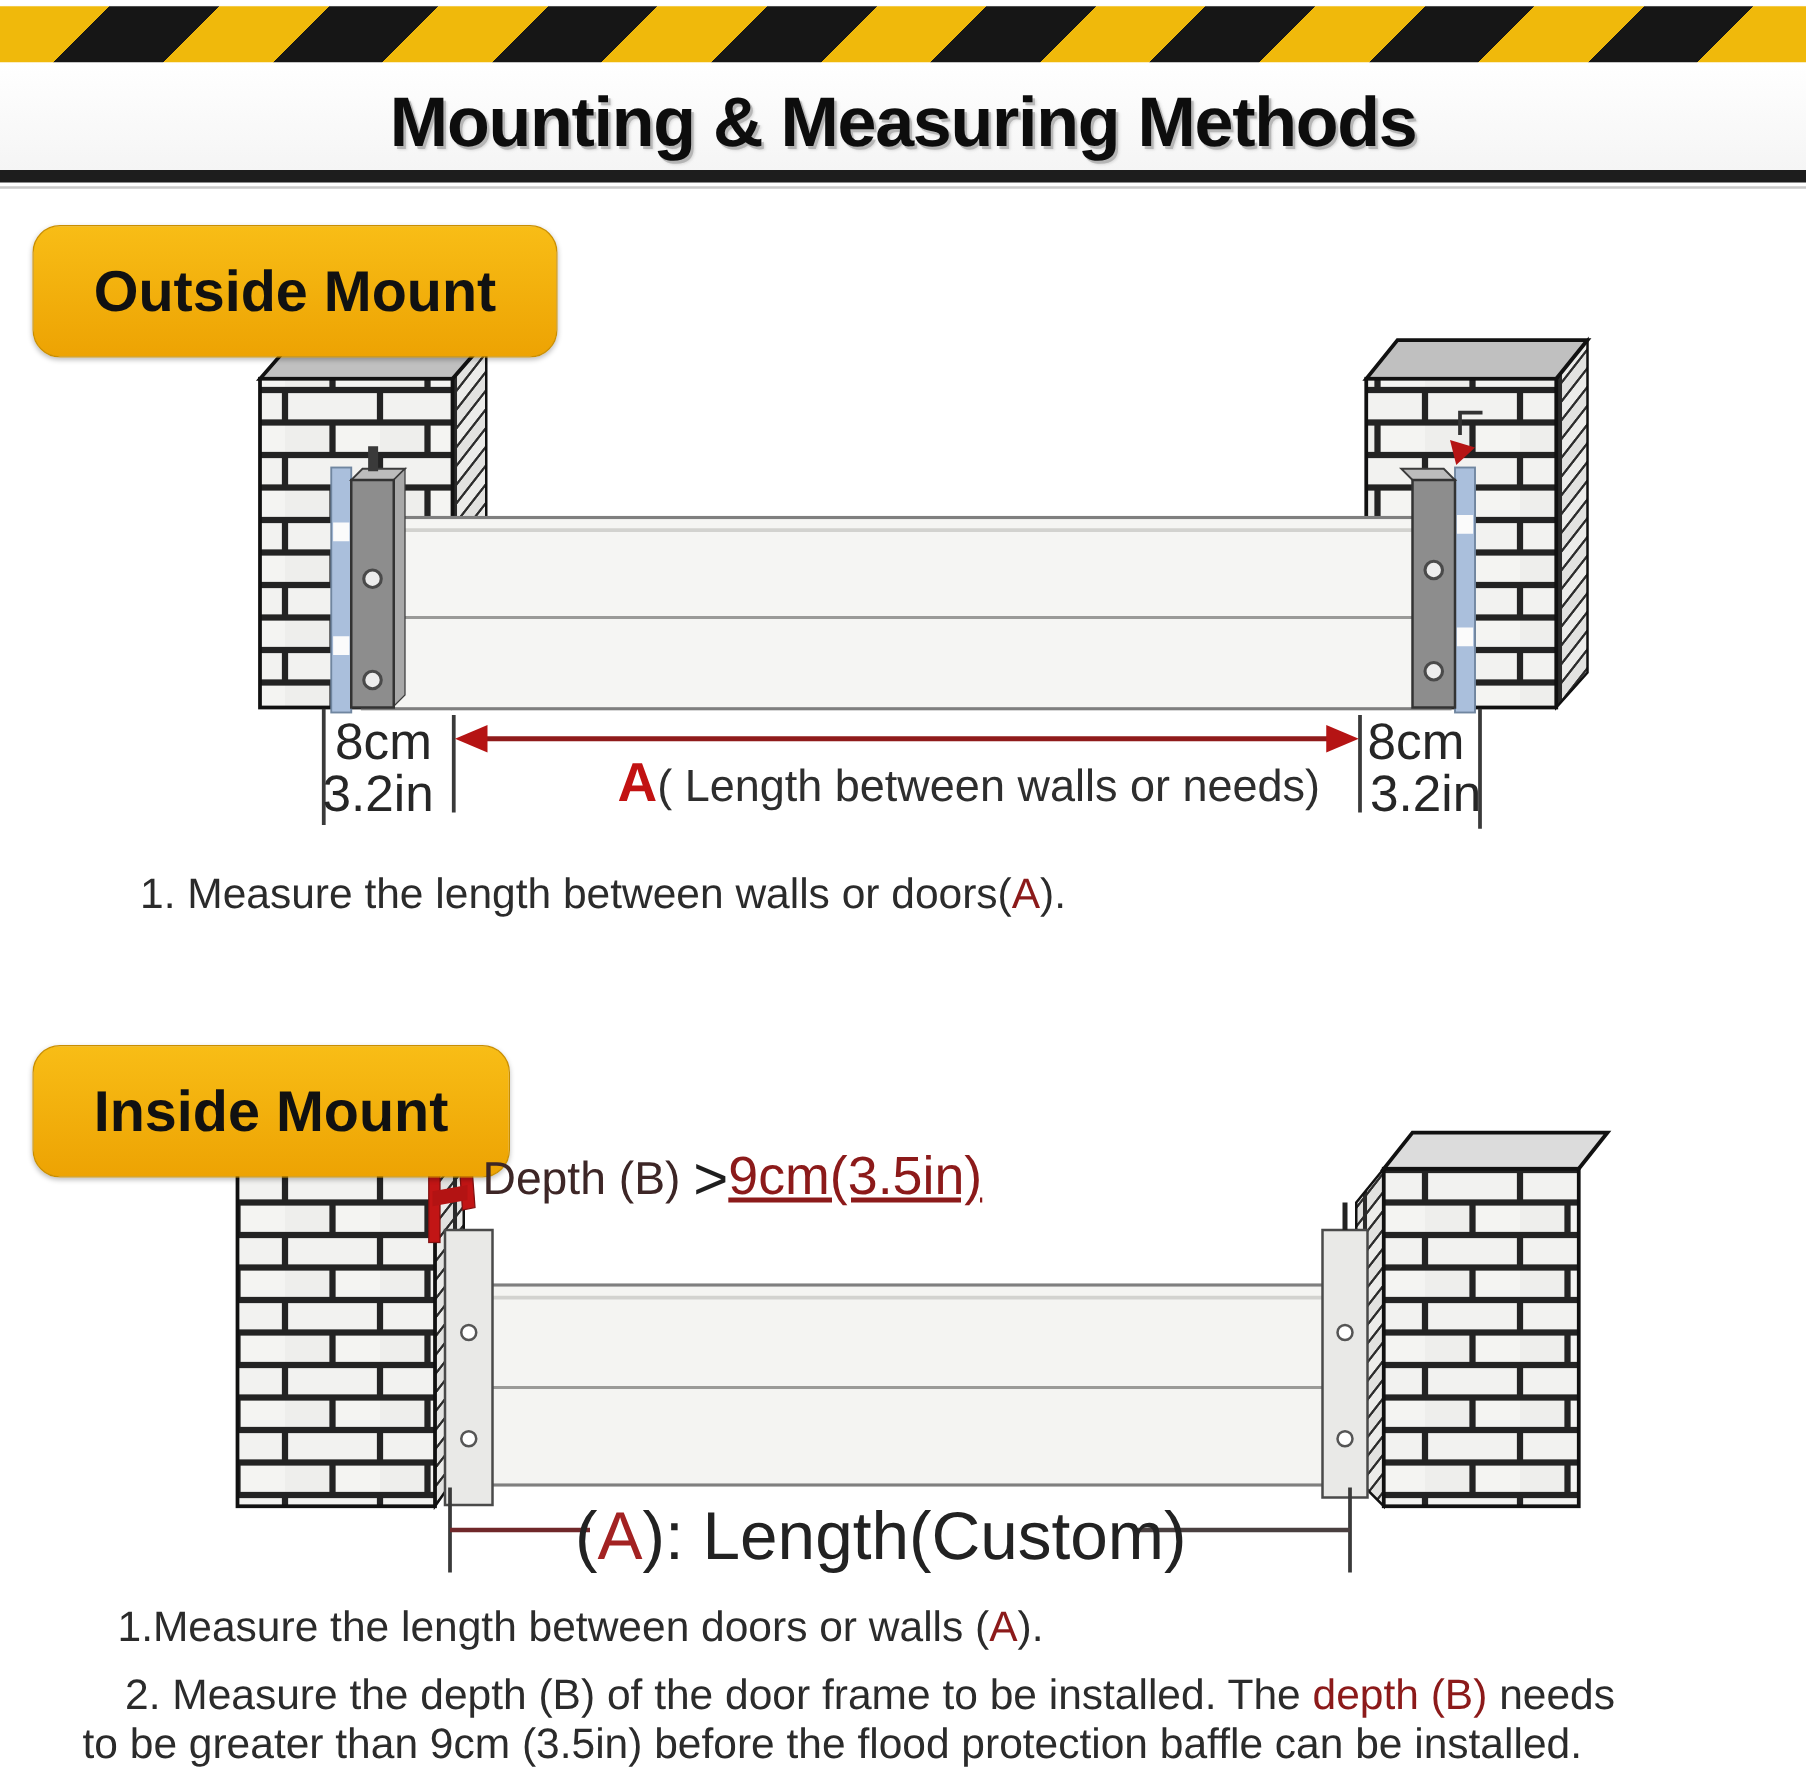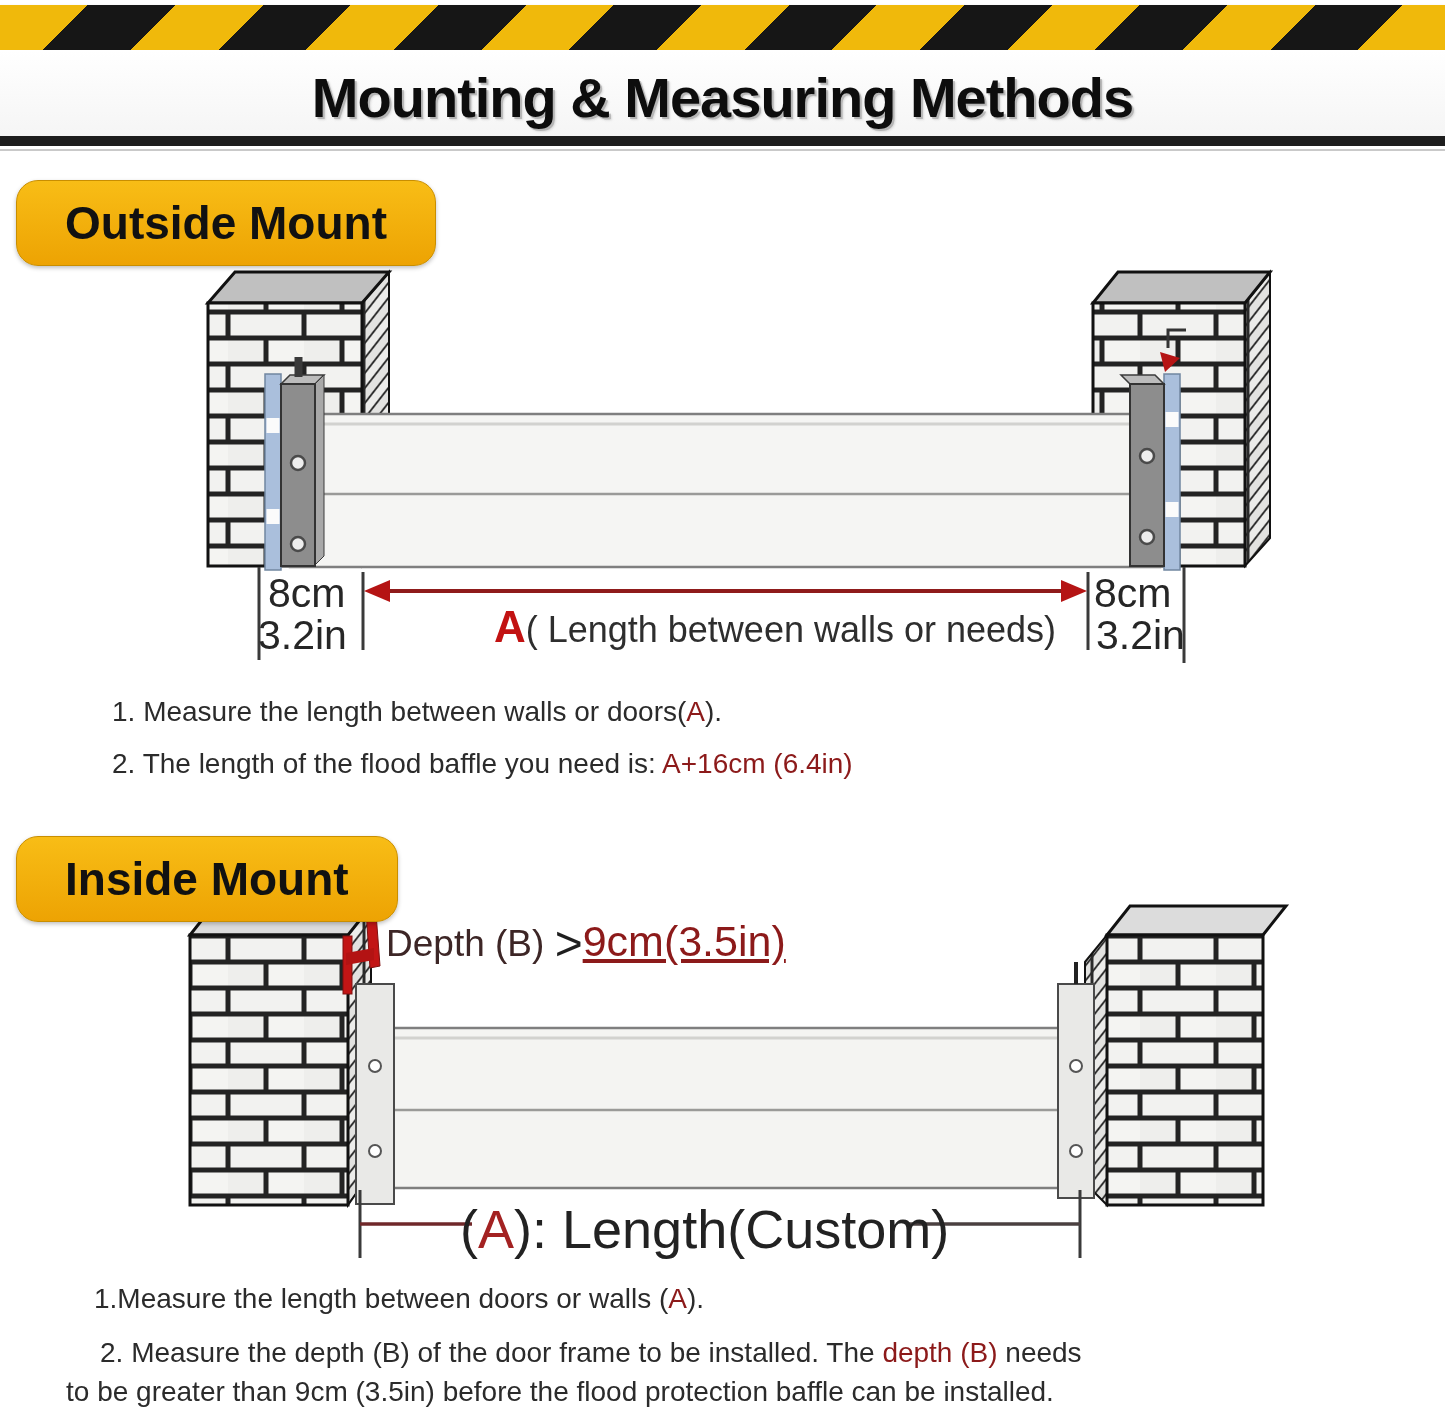--- a/index.html
+++ b/index.html
@@ -20,21 +20,21 @@
   }
   .title{
     font-size:56px;font-weight:700;color:#0d0d0d;letter-spacing:-1px;
     text-shadow:2px 2px 0 rgba(110,110,110,.35), 3px 3px 2px rgba(160,160,160,.3);
     white-space:nowrap;
   }
   .titlebar-dark{position:absolute;left:0;top:136px;width:1445px;height:10px;background:#1d1d1d;}
   .titlebar-gray{position:absolute;left:0;top:149px;width:1445px;height:2px;background:#c9c9c9;}
   
   .pill{
-    position:absolute;left:16px;height:84px;padding:0 48px;
+    position:absolute;left:26px;height:84px;padding:10px 48px;
     background:linear-gradient(180deg,#f8bd16,#eda303);
     border:1px solid #c98e00;border-radius:22px;
     display:flex;align-items:center;justify-content:center;
     box-shadow:0 2px 4px rgba(0,0,0,.25);
   }
   .pill span{font-size:46px;font-weight:700;color:#111;white-space:nowrap;}
   .pill.outside{top:180px;}
   .pill.inside{top:812px;margin-top:24px;}
   
   svg.canvas{position:absolute;left:0;top:0;width:1445px;height:1421px;}
@@ -42,21 +42,21 @@
   .dimtext{position:absolute;font-size:41px;color:#262626;white-space:nowrap;}
   .out-8cm-l{left:268px;top:570px;}
   .out-32in-l{left:258px;top:612px;}
   .out-8cm-r{left:1094px;top:570px;}
   .out-32in-r{left:1096px;top:612px;}
   .span-label{
     position:absolute;left:455px;top:602px;width:640px;text-align:center;
     font-size:36px;color:#2e2e2e;white-space:nowrap;
   }
   .span-label .bigA{font-size:44px;font-weight:700;color:#c21212;}
-  .steps{position:absolute;font-size:28px;color:#2b2b2b;white-space:nowrap;}
+  .steps{position:absolute;font-size:34px;color:#2b2b2b;white-space:nowrap;}
   .steps-outside-1{left:112px;top:696px;}
   .steps-outside-2{left:112px;top:748px;}
   .maroon{color:#8c1a1a;}
   .depth-label{position:absolute;left:386px;top:916px;white-space:nowrap;}
   .depth-label .pfx{font-size:37px;color:#3d2626;}
   .depth-label .gt{font-size:48px;color:#1e1e1e;vertical-align:-4px;}
   .depth-label .val{font-size:43px;color:#8c1a1a;text-decoration:underline;}
   .len-label{
     position:absolute;left:460px;top:1198px;width:460px;text-align:center;
     font-size:54px;color:#222;white-space:nowrap;
@@ -203,23 +203,20 @@
   <div class="dimtext out-32in-l">3.2in</div>
   <div class="dimtext out-8cm-r">8cm</div>
   <div class="dimtext out-32in-r">3.2in</div>
   <div class="span-label">
     <span class="bigA">A</span><span>( Length between walls or needs)</span>
   </div>
 
   <div class="steps steps-outside-1">
     <span>1. Measure the length between walls or doors(</span><span class="maroon">A</span><span>).</span>
   </div>
-  <div class="steps steps-outside-2">
-    <span>2. The length of the flood baffle you need is: </span><span class="maroon">A+16cm (6.4in)</span>
-  </div>
 
   <div class="depth-label">
     <span class="pfx">Depth (B) </span><span class="gt">&gt;</span><span class="val">9cm(3.5in)</span>
   </div>
 
   <div class="len-label">
     <span>(</span><span class="redA">A</span><span>): Length(Custom)</span>
   </div>
 
   <div class="steps steps-inside-1">

